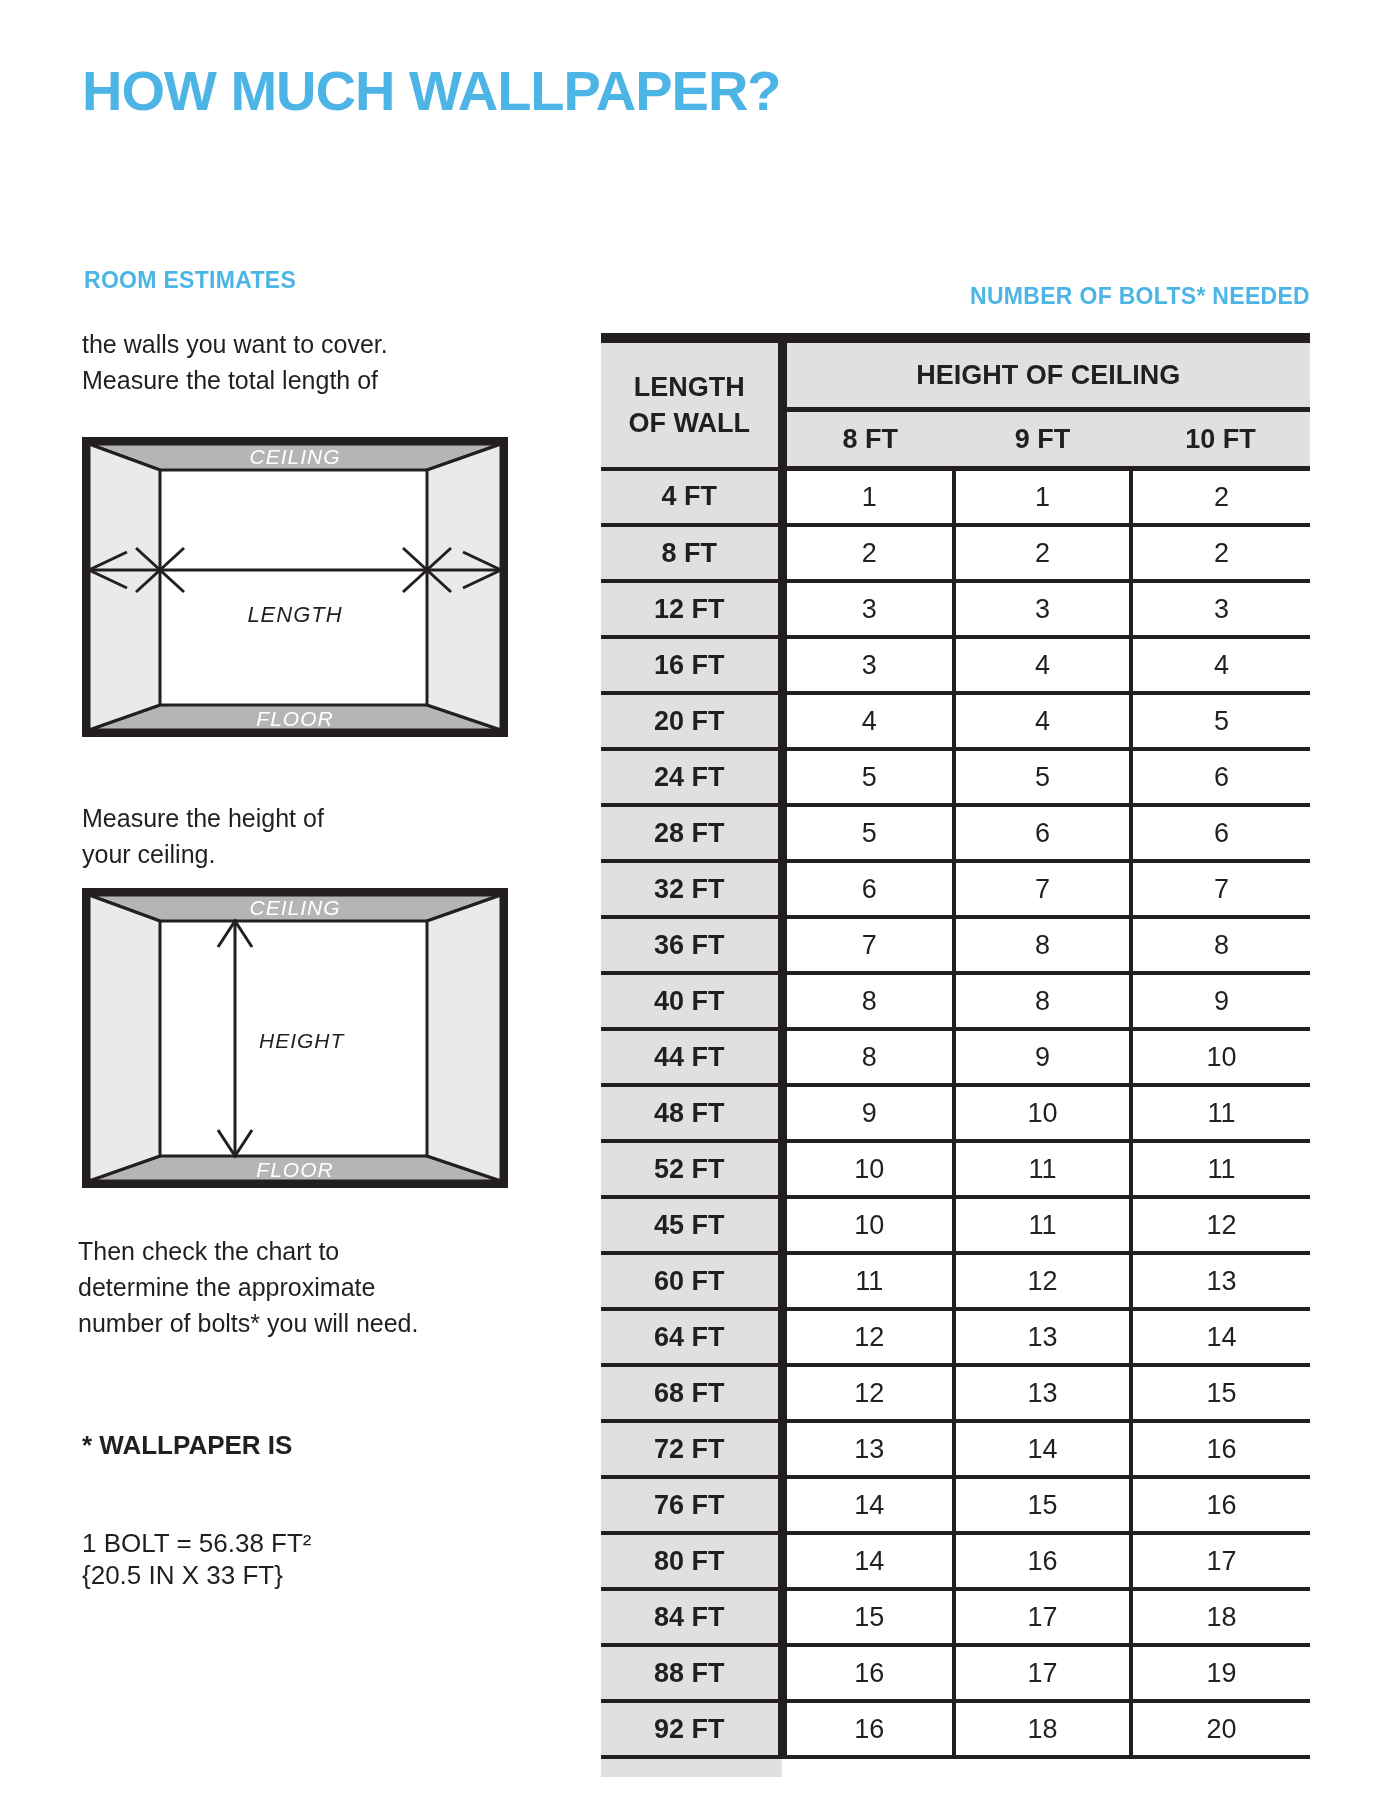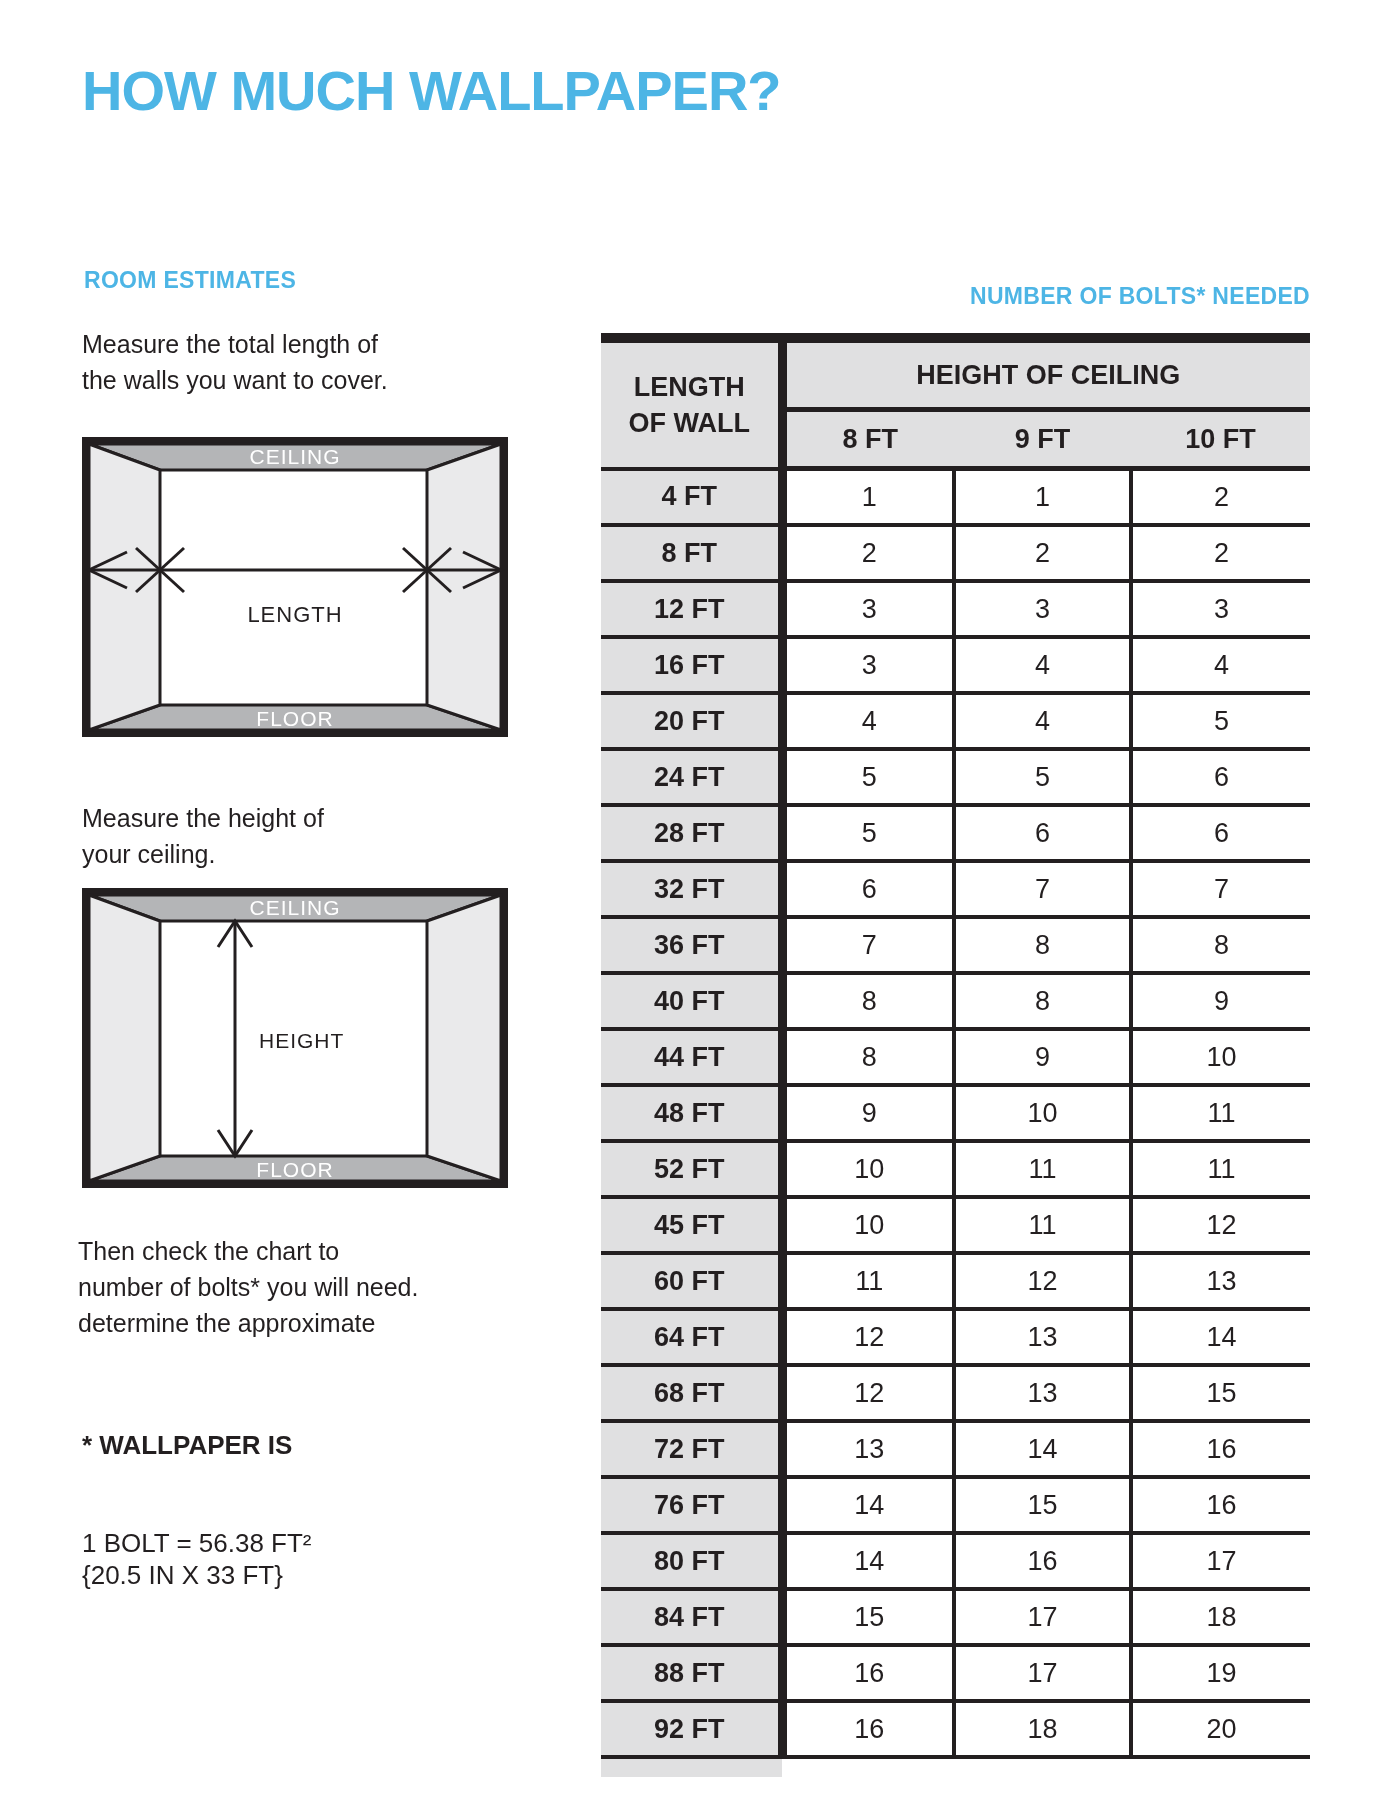--- a/index.html
+++ b/index.html
@@ -17,21 +17,21 @@
   }
   .abs{position:absolute;}
   .page-title{
     left:82px;top:58px;font-size:56px;font-weight:bold;color:var(--blue);
     letter-spacing:-1px;white-space:nowrap;
   }
   .section-heading{
     font-size:23px;font-weight:bold;color:var(--blue);letter-spacing:.3px;white-space:nowrap;
   }
   .body-text{font-size:25px;line-height:36px;}
-  .diagram{width:426px;height:300px;}
+  .diagram{width:426px;height:300px;font-style:italic;}
   .footnote{font-size:26px;font-weight:bold;line-height:35px;}
   .footnote .indent{padding-left:22px;}
   .bolt-spec{font-size:26px;font-weight:normal;line-height:32px;}
 
   .table-wrap{left:601px;top:333px;width:709px;}
   table.bolts{
     border-collapse:collapse;table-layout:fixed;width:709px;
     border-top:10px solid var(--ink);
   }
   table.bolts th,table.bolts td{
@@ -55,22 +55,22 @@
   svg text{font-family:"Liberation Sans", sans-serif;}
 </style>
 </head>
 <body>
 
 <div class="abs page-title">HOW MUCH WALLPAPER?</div>
 
 <div class="abs section-heading" style="left:84px;top:267px;">ROOM ESTIMATES</div>
 
 <div class="abs body-text" style="left:82px;top:326px;">
+  <div>the walls you want to cover.</div>
   <div>Measure the total length of</div>
-  <div>the walls you want to cover.</div>
 </div>
 
 <div class="abs diagram" style="left:82px;top:437px;">
   <svg viewBox="0 0 426 300" width="426" height="300">
     <rect x="3.5" y="3.5" width="419" height="293" fill="#ffffff" stroke="#231F20" stroke-width="7"></rect>
     <polygon points="7,7 419,7 345,33 78,33" fill="#B4B5B7" stroke="#231F20" stroke-width="3"></polygon>
     <polygon points="7,293 78,268 345,268 419,293" fill="#B4B5B7" stroke="#231F20" stroke-width="3"></polygon>
     <polygon points="7,7 78,33 78,268 7,293" fill="#EAEAEB" stroke="#231F20" stroke-width="3"></polygon>
     <polygon points="419,7 345,33 345,268 419,293" fill="#EAEAEB" stroke="#231F20" stroke-width="3"></polygon>
     <g stroke="#231F20" stroke-width="3" fill="none">
@@ -106,22 +106,22 @@
       <polyline points="136,242 153,268 170,242"></polyline>
     </g>
     <text x="213" y="27" text-anchor="middle" font-size="21" letter-spacing="1" fill="#ffffff">CEILING</text>
     <text x="177" y="160" text-anchor="start" font-size="21" letter-spacing="1" fill="#231F20">HEIGHT</text>
     <text x="213" y="289" text-anchor="middle" font-size="21" letter-spacing="1" fill="#ffffff">FLOOR</text>
   </svg>
 </div>
 
 <div class="abs body-text" style="left:78px;top:1233px;">
   <div>Then check the chart to</div>
+  <div>determine the approximate</div>
   <div>number of bolts* you will need.</div>
-  <div>determine the approximate</div>
 </div>
 
 <div class="abs footnote" style="left:82px;top:1428px;">
   <div>* WALLPAPER IS</div>
 </div>
 
 <div class="abs bolt-spec" style="left:82px;top:1527px;">
   <div>1 BOLT = 56.38 FT²</div>
   <div>{20.5 IN X 33 FT}</div>
 </div>

